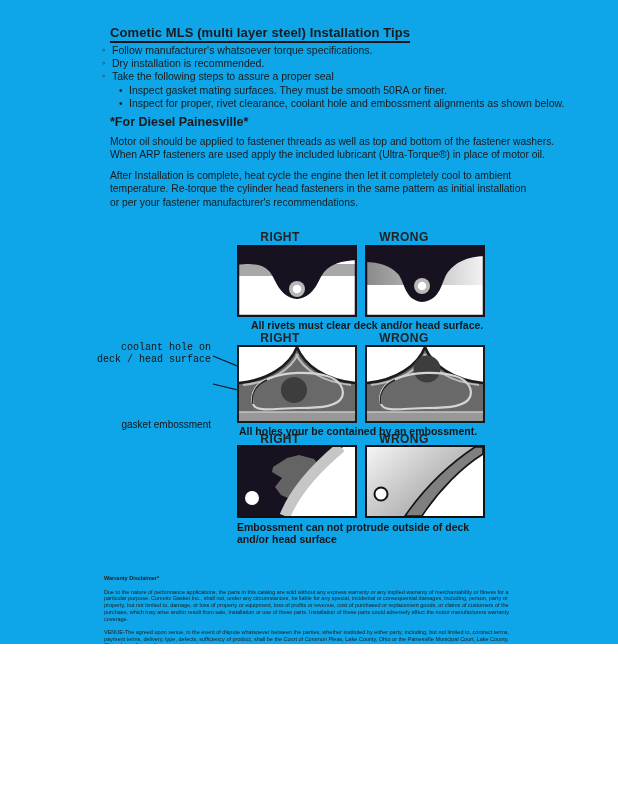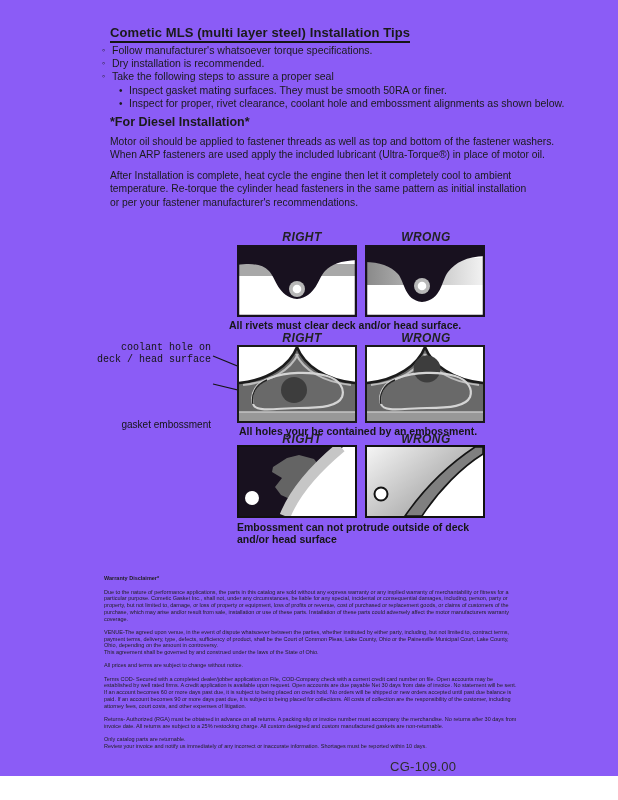--- a/index.html
+++ b/index.html
@@ -1,41 +1,41 @@
 <!DOCTYPE html>
 <html><head>
 <meta charset="utf-8">
 <style>
   * { margin:0; padding:0; box-sizing:border-box; }
   html,body { background:#ffffff; }
   .page {
-    position:relative; width:618px; height:776px; background:#8b5cf6;
+    position:relative; width:618px; height:644px; background:#0ea5e9;
     font-family:"Liberation Sans", sans-serif; color:#1a1a1a; overflow:hidden;
   }
   .abs { position:absolute; }
   .title {
     left:110px; top:25px; font-size:13px; font-weight:bold;
     border-bottom:2px solid #151515; padding-bottom:1px; letter-spacing:.1px;
     white-space:nowrap;
   }
   .bullets { left:102px; top:44px; font-size:10.5px; line-height:13.2px; }
   .brow { display:flex; white-space:nowrap; }
   .brow .mk { width:10px; font-size:9px; line-height:13.2px; }
   .brow.sub { margin-left:17px; }
   .brow.sub .mk { font-size:10px; }
   .h2 { left:110px; top:115px; font-size:12.5px; font-weight:bold; }
   .body-par { left:110px; top:0; width:470px; font-size:10.3px; line-height:13.4px; white-space:pre-line; }
   .p1 { top:135px; } .p2 { top:169px; } .p3 { top:213px; }
 
-  .diag-labels { left:242px; width:248px; display:flex; gap:4px;font-style:italic; }
+  .diag-labels { left:220px; width:248px; display:flex; gap:4px; }
   .diag-labels span { width:120px; text-align:center; font-size:12px; font-weight:600; letter-spacing:.4px; color:#222; }
   .panels { left:237px; display:flex; gap:8px; }
   .panels svg { display:block; }
   .caption { font-size:10.5px; font-weight:bold; color:#161616; white-space:pre-line; line-height:12px; }
-  .cap1 { left:229px; top:319px; }
+  .cap1 { left:251px; top:319px; }
   .cap2 { left:239px; top:425px; }
   .cap3 { left:237px; top:521px; }
   .lab1 { top:230px; } .pan1 { top:245px; }
   .lab2 { top:331px; } .pan2 { top:345px; }
   .lab3 { top:432px; } .pan3 { top:445px; }
   .sidelabel {
     left:85px; width:126px; text-align:right; font-size:10px; line-height:11.5px;
     color:#141414; white-space:pre-line;
   }
   .sl1 { top:342px;font-family:Liberation Mono, monospace; } .sl2 { top:375px;margin-top:44px; }
@@ -73,21 +73,21 @@
     <div class="brow sub">
         <span class="mk">•</span>
         <span>Inspect gasket mating surfaces.  They must be smooth 50RA or finer.</span>
       </div>
     <div class="brow sub">
         <span class="mk">•</span>
         <span>Inspect for proper, rivet clearance, coolant hole and embossment alignments as shown below.</span>
       </div>
   </div>
 
-  <div class="abs h2">*For Diesel Installation*</div>
+  <div class="abs h2">*For Diesel Painesville*</div>
   <div class="abs body-par p1">Motor oil should be applied to fastener threads as well as top and bottom of the fastener washers.
 When ARP fasteners are used apply the included lubricant (Ultra-Torque®) in place of motor oil.</div>
   <div class="abs body-par p2">After Installation is complete, heat cycle the engine then let it completely cool to ambient
 temperature. Re-torque the cylinder head fasteners in the same pattern as initial installation
 or per your fastener manufacturer's recommendations.</div>
 
   <div class="abs diag-labels lab1">
     <span>RIGHT</span>
     <span>WRONG</span>
   </div>

